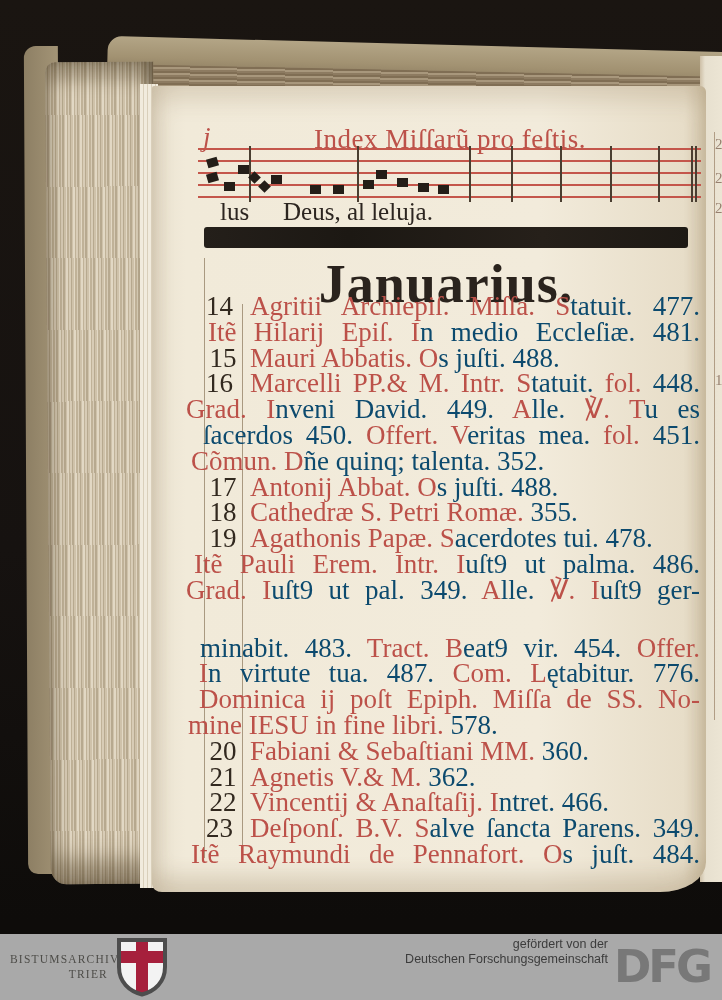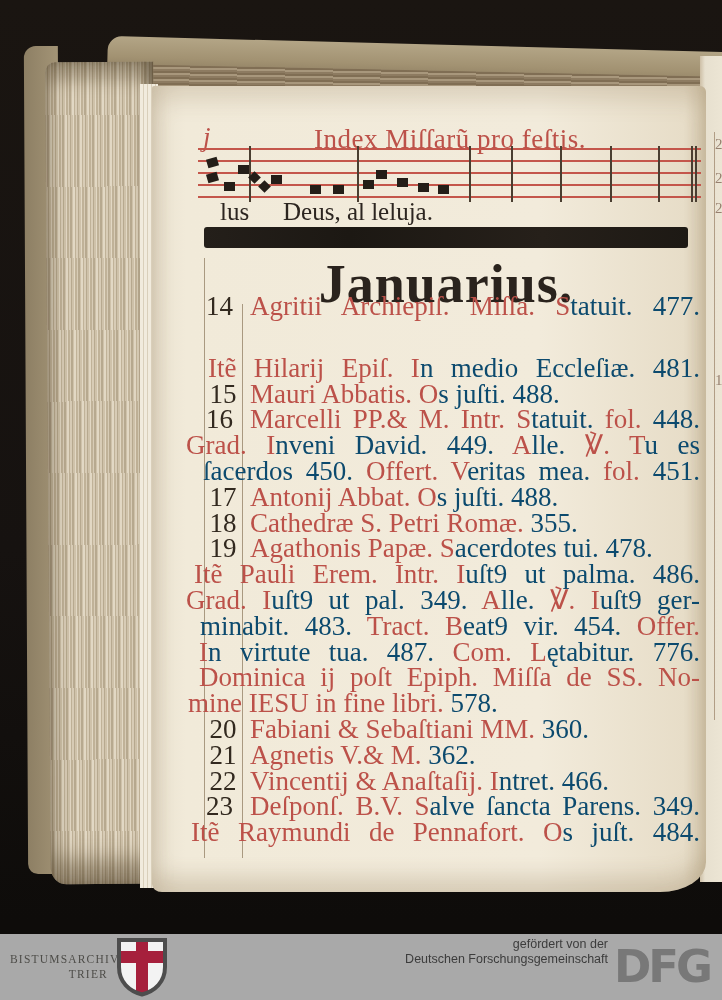--- a/index.html
+++ b/index.html
@@ -114,31 +114,32 @@
 <div class="abs lyric" style="left:283px;">Deus, al leluja.</div>
 
 <div class="abs blackbar"></div>
 <div class="abs month">Januarius.</div>
 
 <div class="abs vrule" style="left:204px;top:258px;height:600px;"></div>
 <div class="abs vrule" style="left:242px;top:304px;height:554px;"></div>
 
 <div class="abs entries" id="entries">
     <div class="row fill has-day"><span class="day">14</span><span class="red">Agritii Archiepiſ. Miſſa. S</span><span class="ink">tatuit. 477.</span></div>
-    <div class="row fill" style="padding-left: 22px; margin-top: 36px;"><span class="red">Itẽ Hilarij Epiſ. I</span><span class="ink">n medio Eccleſiæ. 481.</span></div>
+    <div class="row fill" style="padding-left: 22px;"><span class="red">Itẽ Hilarij Epiſ. I</span><span class="ink">n medio Eccleſiæ. 481.</span></div>
     <div class="row has-day"><span class="day">15</span><span class="red">Mauri Abbatis. O</span><span class="ink">s juſti. 488.</span></div>
     <div class="row fill has-day"><span class="day">16</span><span class="red">Marcelli PP.&amp; M. Intr. S</span><span class="ink">tatuit. </span><span class="red">fol.</span><span class="ink"> 448.</span></div>
     <div class="row fill" style="padding-left: 0px;"><span class="red">Grad. I</span><span class="ink">nveni David. 449. </span><span class="red">A</span><span class="ink">lle. </span><span class="red">℣. T</span><span class="ink">u es</span></div>
     <div class="row fill" style="padding-left: 17px;"><span class="ink">ſacerdos 450. </span><span class="red">Offert. V</span><span class="ink">eritas mea. </span><span class="red">fol.</span><span class="ink"> 451.</span></div>
+    <div class="row" style="padding-left: 5px;"><span class="red">Cõmun. D</span><span class="ink">ñe quinq; talenta. 352.</span></div>
     <div class="row has-day"><span class="day">17</span><span class="red">Antonij Abbat. O</span><span class="ink">s juſti. 488.</span></div>
     <div class="row has-day"><span class="day">18</span><span class="red">Cathedræ S. Petri Romæ. </span><span class="ink">355.</span></div>
     <div class="row has-day"><span class="day">19</span><span class="red">Agathonis Papæ. S</span><span class="ink">acerdotes tui. 478.</span></div>
     <div class="row fill" style="padding-left: 8px;"><span class="red">Itẽ Pauli Erem. Intr. I</span><span class="ink">uſt9 ut palma. 486.</span></div>
     <div class="row fill" style="padding-left: 0px;"><span class="red">Grad. I</span><span class="ink">uſt9 ut pal. 349. </span><span class="red">A</span><span class="ink">lle. </span><span class="red">℣. I</span><span class="ink">uſt9 ger-</span></div>
-    <div class="row fill" style="padding-left: 14px;"><span class="ink">minabit. 483. </span><span class="red">Tract. B</span><span class="ink">eat9 vir. 454. </span><span class="red">Offer.</span></div>
+    <div class="row fill" style="padding-left: 14px; margin-top: 32px;"><span class="ink">minabit. 483. </span><span class="red">Tract. B</span><span class="ink">eat9 vir. 454. </span><span class="red">Offer.</span></div>
     <div class="row fill" style="padding-left: 13px;"><span class="red">I</span><span class="ink">n virtute tua. 487. </span><span class="red">Com. L</span><span class="ink">ętabitur. 776.</span></div>
     <div class="row fill" style="padding-left: 13px;"><span class="red">Dominica ij poſt Epiph. Miſſa de SS. No-</span></div>
     <div class="row" style="padding-left: 2px;"><span class="red">mine IESU in fine libri. </span><span class="ink">578.</span></div>
     <div class="row has-day"><span class="day">20</span><span class="red">Fabiani &amp; Sebaſtiani MM. </span><span class="ink">360.</span></div>
     <div class="row has-day"><span class="day">21</span><span class="red">Agnetis V.&amp; M. </span><span class="ink">362.</span></div>
     <div class="row has-day"><span class="day">22</span><span class="red">Vincentij &amp; Anaſtaſij. I</span><span class="ink">ntret. 466.</span></div>
     <div class="row fill has-day"><span class="day">23</span><span class="red">Deſponſ. B.V. S</span><span class="ink">alve ſancta Parens. 349.</span></div>
     <div class="row fill" style="padding-left: 5px;"><span class="red">Itẽ Raymundi de Pennafort. O</span><span class="ink">s juſt. 484.</span></div>
   </div>
 

